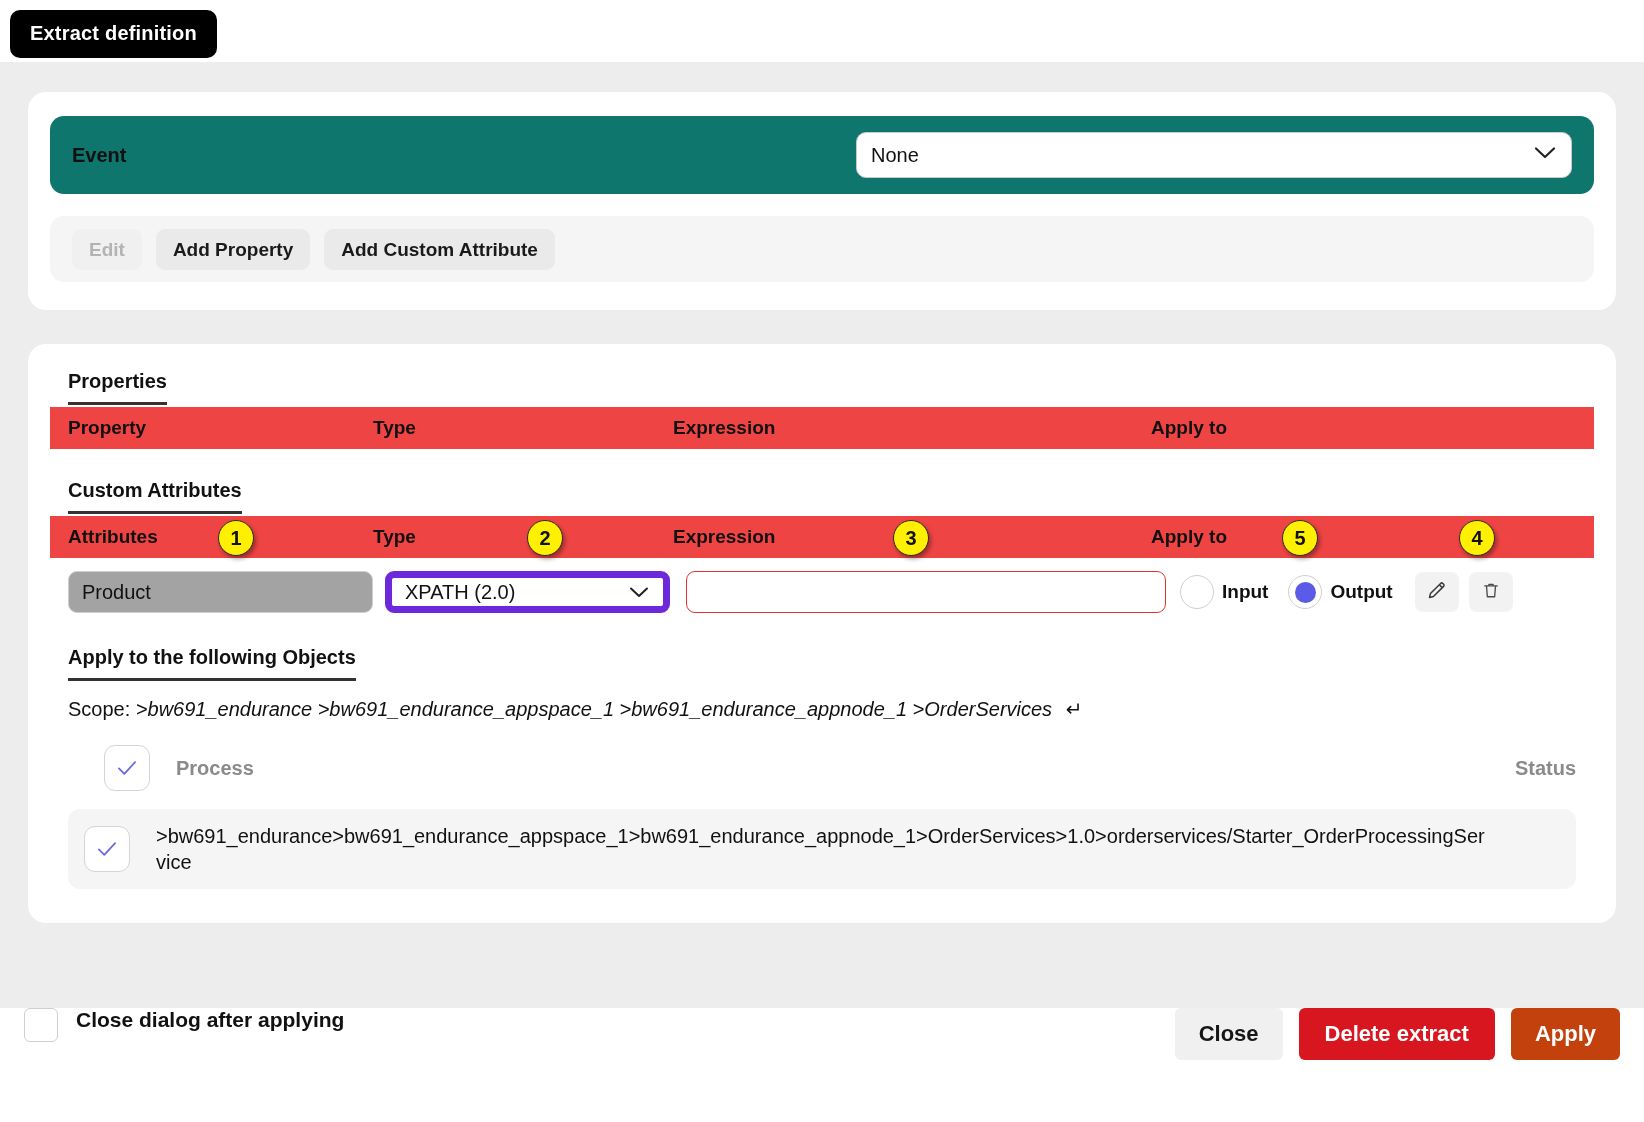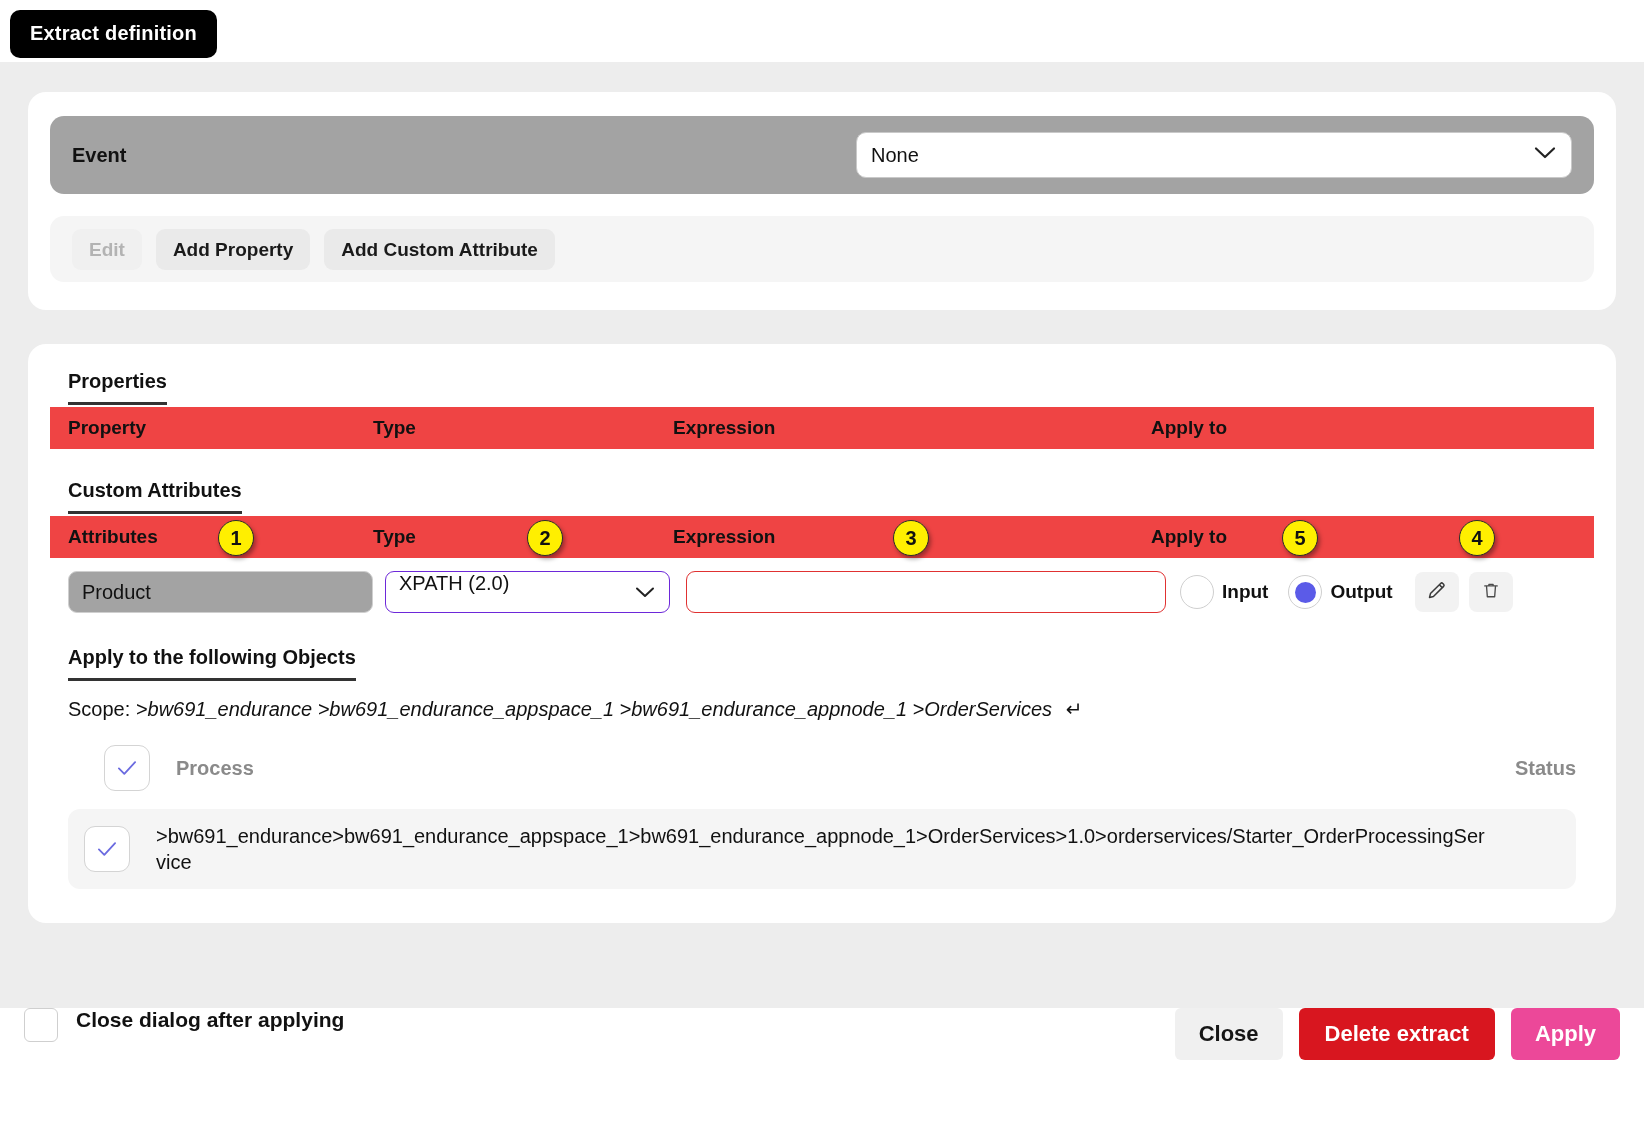--- a/index.html
+++ b/index.html
@@ -33,21 +33,21 @@
     background: #ffffff;
     border-radius: 18px;
     margin: 0 28px;
   }
   .panel-top { margin-top: 30px; padding: 24px 22px 28px 22px; }
   .panel-bottom { margin-top: 34px; padding: 26px 22px 34px 22px; }
 
   
   .event-row {
     display: flex; align-items: center;
-    background: #a3a3a3; border-radius: 14px;
+    background: #0f766e; border-radius: 14px;
     height: 78px; padding: 0 22px;
   }
   .event-label { font-size: 20px; font-weight: 700; color: #111; }
   .event-select-wrap { margin-left: auto; position: relative; width: 716px; }
   .event-select {
     width: 100%; height: 46px;
     border: 1px solid #c9c9c9; border-radius: 10px;
     background: #ffffff;
     font-size: 20px; color: #111;
     padding: 0 46px 0 14px;
@@ -107,24 +107,24 @@
   .txt-input {
     width: 305px; height: 42px;
     border: 1px solid #cfcfcf; border-radius: 9px;
     background: #a3a3a3; font-size: 20px; color: #111;
     padding: 0 13px;
     font-family: "Liberation Sans", sans-serif;
     display: flex; align-items: center;
   }
   .type-select {
     width: 285px; height: 42px; margin-left: 12px;
-    border: 1px solid #6d28d9; border-radius: 9px;
+    border: 7px solid #6d28d9; border-radius: 9px;
     background: #fff; font-size: 20px; color: #111;
     padding: 0 13px; position: relative;
-    display: flex; align-items: flex-start;
+    display: flex; align-items: center;
   }
   .expr-input {
     width: 480px; height: 42px; margin-left: 16px;
     border: 1.6px solid #e03131; border-radius: 9px;
     background: #fff; font-size: 20px; color: #111;
     padding: 0 13px;
     display: flex; align-items: center;
   }
   .radios { display: flex; align-items: center; margin-left: 14px; gap: 8px; }
   .radio-o {
@@ -200,21 +200,21 @@
   .cb-text { font-size: 21px; font-weight: 700; color: #111; margin-left: 18px; }
   .foot-btns { margin-left: auto; display: flex; align-items: center; gap: 16px; }
   .btn {
     border: none; border-radius: 6px;
     font-family: "Liberation Sans", sans-serif;
     font-size: 22px; font-weight: 700; line-height: 1;
     padding: 15px 24px; cursor: pointer;
   }
   .btn-close  { background: #f0f0f0; color: #161616; }
   .btn-danger { background: #d8161f; color: #ffffff; padding: 15px 26px; }
-  .btn-apply  { background: #ec4899; color: #ffffff; }
+  .btn-apply  { background: #c2410c; color: #ffffff; }
 </style>
 </head>
 <body>
 
 <div class="screen">
 
   <div class="title-chip">
     <span>Extract definition</span>
   </div>
 

